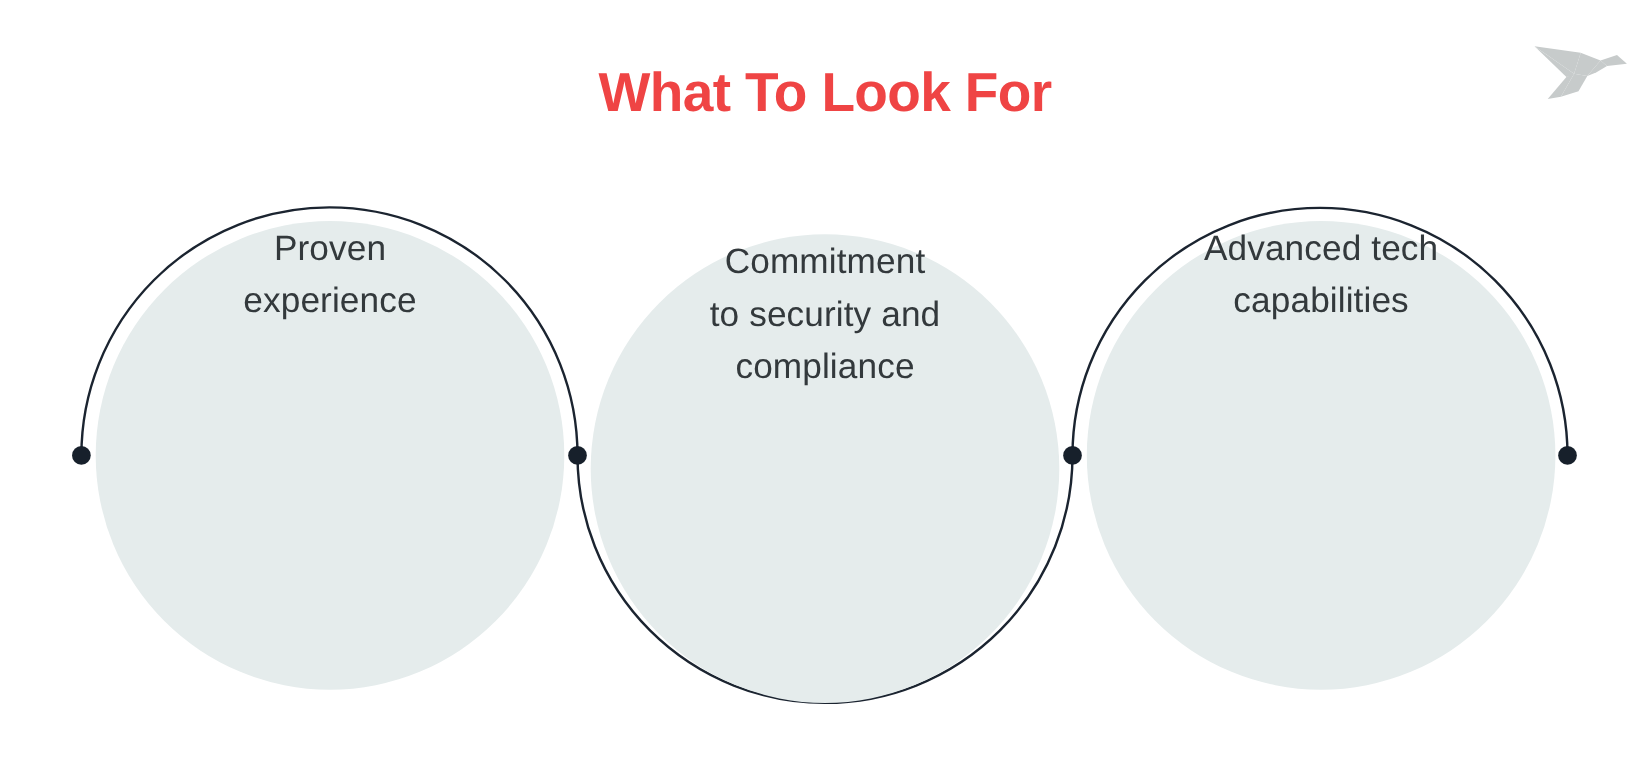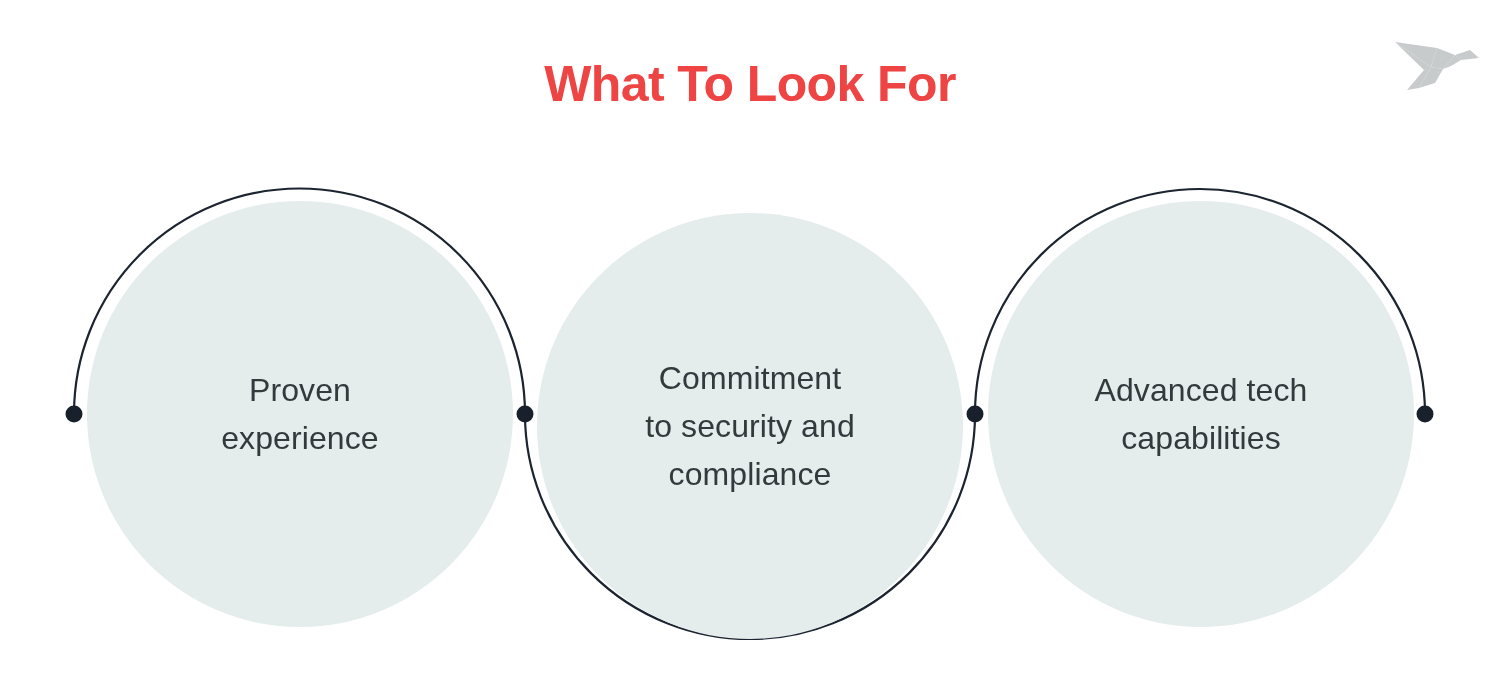--- a/index.html
+++ b/index.html
@@ -53,21 +53,21 @@
     height: 700px;
     pointer-events: none;
   }
 
   
   .node-circle {
     position: absolute;
     border-radius: 50%;
     background: #e5ecec;
     display: flex;
-    align-items: center;
+    align-items: flex-start;
     justify-content: center;
   }
   #node-circle-1 { left: 87px;  top: 201px; width: 426px; height: 426px; }
   #node-circle-2 { left: 537px; top: 213px; width: 426px; height: 426px; }
   #node-circle-3 { left: 988px; top: 201px; width: 426px; height: 426px; }
 
   .node-label {
     text-align: center;
     font-family: "Liberation Sans", sans-serif;
     font-size: 32px;

